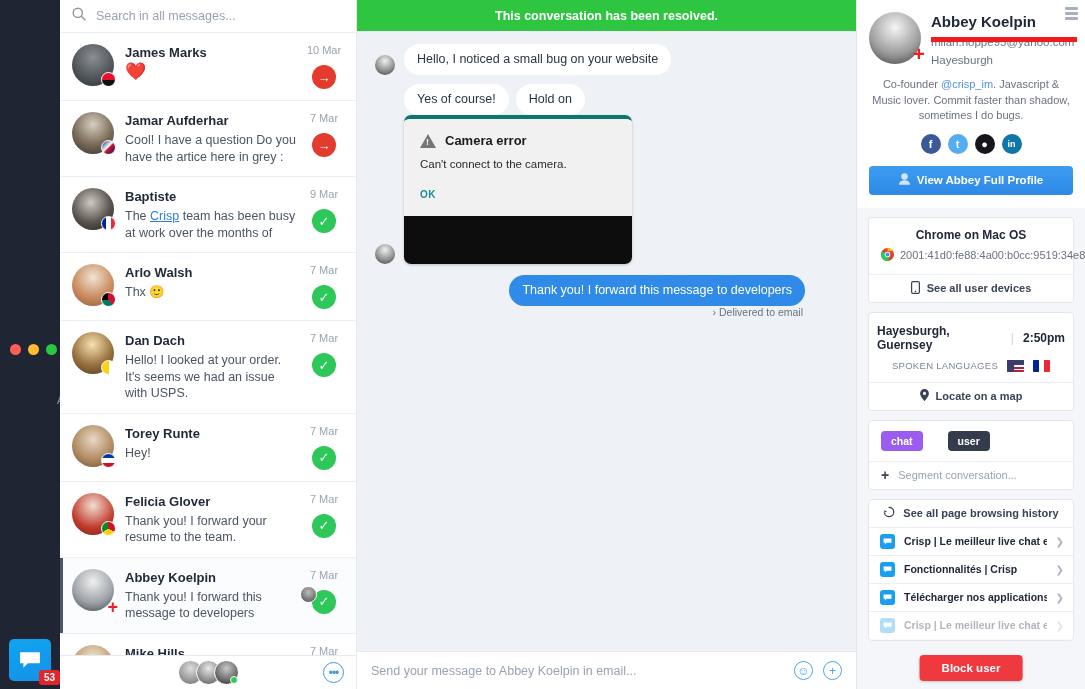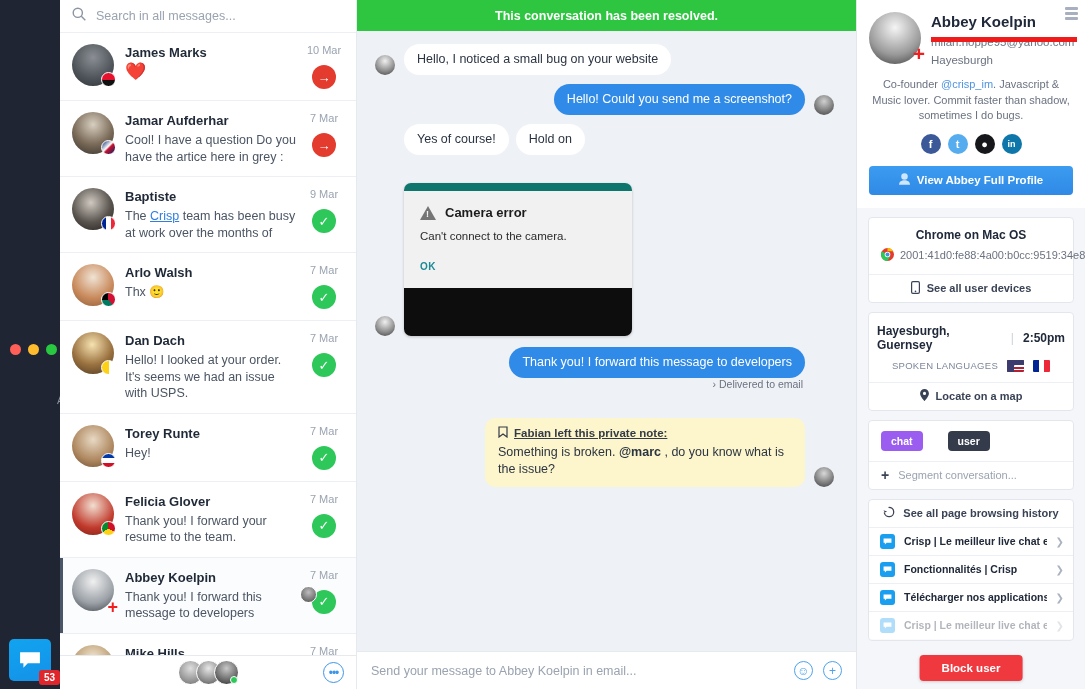--- a/index.html
+++ b/index.html
@@ -107,21 +107,21 @@
          line-height: 17px; }
   .bub.in { background: #fff; color: #2b3442; margin-left: 9px; }
   .bub.out { background: #2f8ae8; color: #fff; margin-right: 9px; }
   .stack { display: flex; flex-direction: row; align-items: flex-start; gap: 7px; margin-left: 29px; }
 
   .delivered { text-align: right; font-size: 10.5px; color: #6b7280; margin: -4px 31px 28px 0; }
 
   
   .shot-row { display: flex; align-items: flex-end; margin-bottom: 11px; }
   .shot { width: 228px; margin-left: 9px; border-radius: 7px; overflow: hidden;
-          border-top: 8px solid #0f766e; box-shadow: 0 1px 3px rgba(0,0,0,.2); margin-top: 28px; }
+          border-top: 4px solid #0f766e; box-shadow: 0 1px 3px rgba(0,0,0,.2); }
   .shot-dialog { background: #f1f1f1; padding: 14px 16px 16px 16px; }
   .shot-title { display: flex; align-items: center; gap: 9px; font-size: 13px; font-weight: bold;
                 color: #1c1c1c; }
   .warn-tri { width: 0; height: 0; border-left: 8px solid transparent; border-right: 8px solid transparent;
               border-bottom: 14px solid #757575; position: relative; }
   .warn-tri:after { content: "!"; position: absolute; left: -2px; top: 3px; color: #f1f1f1;
                     font-size: 9px; font-weight: bold; }
   .shot-body { font-size: 11.5px; color: #2b2b2b; margin-top: 10px; }
   .shot-ok { font-size: 10px; font-weight: bold; color: #1b8a94; margin-top: 19px; letter-spacing: .5px; }
   .shot-dark { background: #0d0d0d; height: 48px; }
@@ -470,24 +470,20 @@
   <div class="conv">
     <div class="resolved-bar">This conversation has been resolved.</div>
 
     <div class="msgs">
 
       <div class="mrow">
         <div class="m-av avi" style="background:radial-gradient(circle at 50% 30%,#f0f0f0,#8a8a8a 60%,#3a3a3a)"></div>
         <div class="bub in">Hello, I noticed a small bug on your website</div>
       </div>
 
-      <div class="mrow out">
-        <div class="bub out">Hello! Could you send me a screenshot?</div>
-        <div class="m-av avi" style="background:radial-gradient(circle at 50% 32%,#d0d0d0,#3d3d3d)"></div>
-      </div>
 
       <div class="stack">
         <div class="bub in" style="margin-left:0">Yes of course!</div>
         <div class="bub in" style="margin-left:0">Hold on</div>
       </div>
 
       <div class="shot-row">
         <div class="m-av avi" style="background:radial-gradient(circle at 50% 30%,#f0f0f0,#8a8a8a 60%,#3a3a3a)"></div>
         <div class="shot">
           <div class="shot-dialog">
@@ -504,34 +500,20 @@
 
       <div class="mrow out" style="margin-bottom:4px">
         <div class="bub out">Thank you! I forward this message to developers</div>
         <div style="width:20px;flex:0 0 20px"></div>
       </div>
       <div class="delivered">
         <span>›</span>
         <span>Delivered to email</span>
       </div>
 
-      <div class="note-row">
-        <div class="note">
-          <div class="note-head">
-            <span>
-              <svg width="10" height="12" viewBox="0 0 10 12">
-                  <path d="M1 1h8v10L5 8l-4 3z" fill="none" stroke="#343a46" stroke-width="1.2"></path>
-                </svg>
-            </span>
-            <span>Fabian left this private note:</span>
-          </div>
-          <div class="note-text"><span>Something is broken. </span><b>@marc</b><span> , do you know what is the issue?</span></div>
-        </div>
-        <div class="m-av avi" style="margin-left:9px;background:radial-gradient(circle at 50% 32%,#d8d8d8,#3a3a3a)"></div>
-      </div>
 
     </div>
 
     <div class="composer">
       <input class="composer-input" placeholder="Send your message to Abbey Koelpin in email..." style="">
       <div class="c-ico">☺</div>
       <div class="c-ico">+</div>
     </div>
   </div>
 

